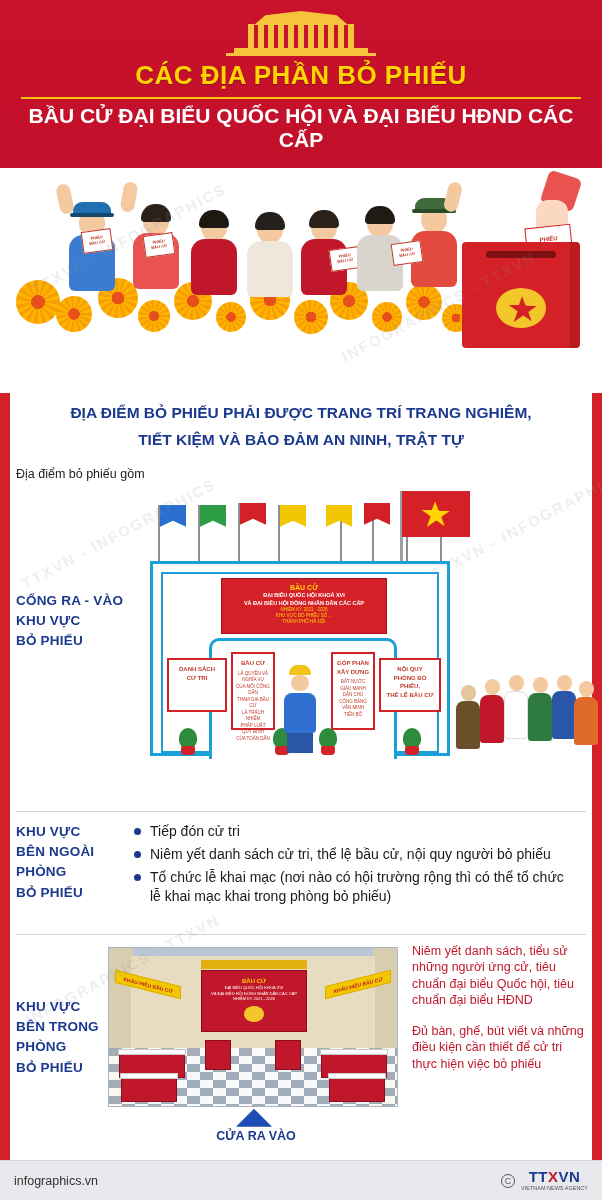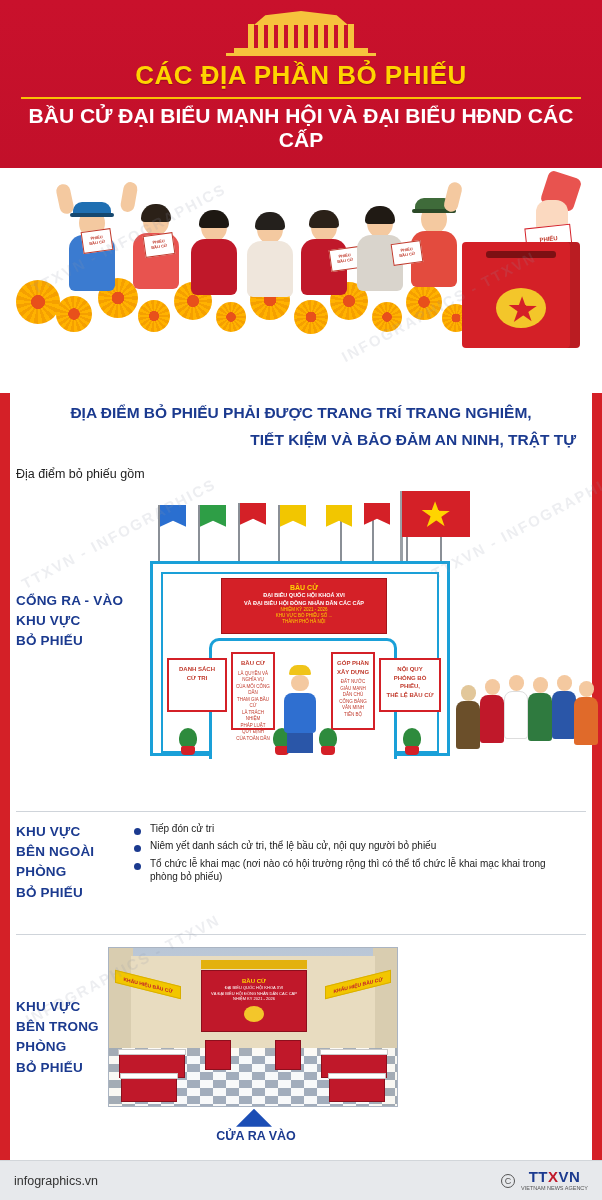--- a/index.html
+++ b/index.html
@@ -383,21 +383,21 @@
   .bullets {
     position: absolute;
     left: 134px; top: 4px;
     width: 440px;
   }
   .bullets li {
     list-style: none;
     position: relative;
     padding-left: 16px;
     margin-bottom: 4px;
-    font-size: 10px;
+    font-size: 14px;
     color: #1a1a1a;
     line-height: 1.35;
   }
   .bullets li:before {
     content: '';
     position: absolute;
     left: 0; top: 6px;
     width: 7px; height: 7px; border-radius: 50%;
     background: #1b3a8f;
   }
@@ -539,21 +539,21 @@
             <i></i>
             <i></i>
             <i></i>
           </div>
         <div class="base"></div>
         <div class="base2"></div>
       </div>
     </div>
     <div class="title1">CÁC ĐỊA PHẦN BỎ PHIẾU</div>
     <div class="title-rule"></div>
-    <div class="title2">BẦU CỬ ĐẠI BIỂU MẠNH HỘI VÀ ĐẠI BIỂU HĐND CÁC CẤP</div>
+    <div class="title2">BẦU CỬ ĐẠI BIỂU QUỐC HỘI VÀ ĐẠI BIỂU HĐND CÁC CẤP</div>
   </div>
 
   <div class="side-border l"></div>
   <div class="side-border r"></div>
 
   <div class="hero">
 
     <div class="flower-band">
       <div class="flower" style="left:6px;  top:4px;  width:44px;height:44px;">
           <div class="pet"></div>
@@ -654,21 +654,21 @@
         <div class="circ"></div>
         <div style="position:absolute;left:17px;top:12px;"><span class="star star5"></span></div>
       </div>
     </div>
 
     <div class="wm" style="left:20px; top:62px; transform:rotate(-28deg);">TTXVN - INFOGRAPHICS</div>
     <div class="wm" style="left:330px; top:130px; transform:rotate(-28deg);">INFOGRAPHICS - TTXVN</div>
   </div>
 
   <div class="banner-note">ĐỊA ĐIỂM BỎ PHIẾU PHẢI ĐƯỢC TRANG TRÍ TRANG NGHIÊM,</div>
-  <div class="banner-note" style="padding-top:0;text-align:right;">TIẾT KIỆM VÀ BẢO ĐẢM AN NINH, TRẬT TỰ</div>
+  <div class="banner-note" style="padding-top:0;">TIẾT KIỆM VÀ BẢO ĐẢM AN NINH, TRẬT TỰ</div>
   <div class="subnote">Địa điểm bỏ phiếu gồm</div>
 
   <div class="gate-wrap">
 
     <div class="label-left" style="top:106px; white-space:pre-line;">CỔNG RA - VÀO
 KHU VỰC
 BỎ PHIẾU</div>
 
     <div class="flagpole-row">
       <div class="spole" style="left:8px;  top:14px;"></div>
@@ -850,20 +850,24 @@
       <div class="table" style="right:12px; top:128px; width:56px;">
           <div class="top"></div>
         </div>
       <div class="booth" style="left:96px; top:92px;"></div>
       <div class="booth" style="right:96px; top:92px;"></div>
     </div>
 
     <div class="door-arrow"></div>
     <div class="door-label">CỬA RA VÀO</div>
 
+    <div class="right-notes">
+      <p>Niêm yết danh sách, tiểu sử những người ứng cử, tiêu chuẩn đại biểu Quốc hội, tiêu chuẩn đại biểu HĐND</p>
+      <p>Đủ bàn, ghế, bút viết và những điều kiện cần thiết để cử tri thực hiện việc bỏ phiếu</p>
+    </div>
 
     <div class="wm" style="left:14px; top:20px; transform:rotate(-28deg);">INFOGRAPHICS - TTXVN</div>
   </div>
 
   <div class="footer">
     <div class="footer-left">infographics.vn</div>
     <div class="footer-right">
       <div class="copyright-c">C</div>
       <div class="ttxvn">
         <div class="main">TT<em>X</em>VN</div>

